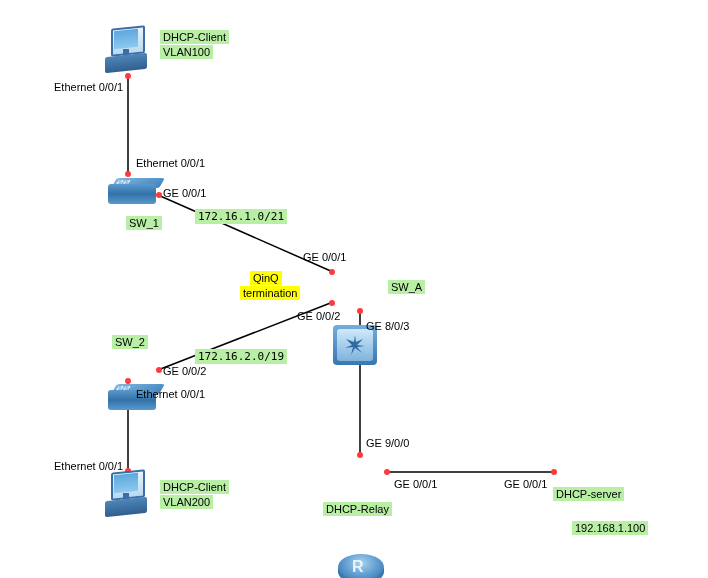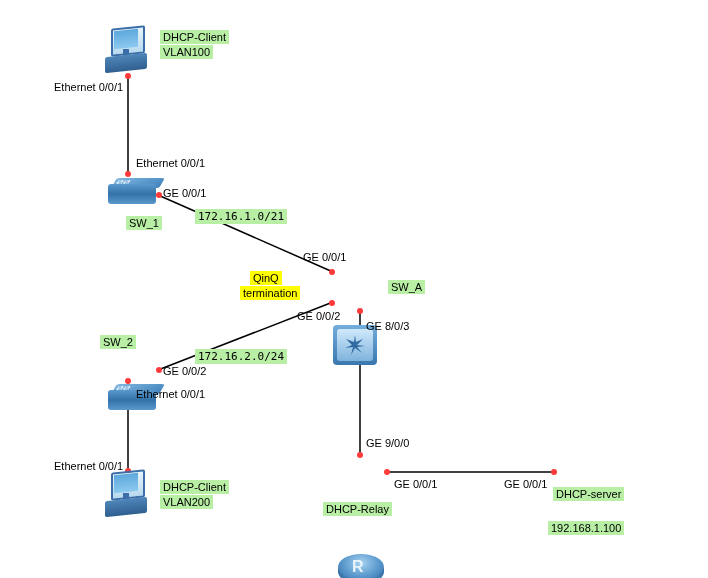--- a/index.html
+++ b/index.html
@@ -108,29 +108,29 @@
 
 <div class="node rt" style="left:338px;top:454px">
   <div class="side"></div>
       <div class="disc"></div>
       <div class="mark">R</div>
 </div>
 
 <div class="label green" style="left:160px;top:30px">DHCP-Client</div>
 <div class="label green" style="left:160px;top:45px">VLAN100</div>
 <div class="label green" style="left:126px;top:216px">SW_1</div>
-<div class="label green" style="left:100px;top:335px">SW_2</div>
+<div class="label green" style="left:112px;top:335px">SW_2</div>
 <div class="label green" style="left:388px;top:280px">SW_A</div>
 <div class="label green" style="left:160px;top:480px">DHCP-Client</div>
 <div class="label green" style="left:160px;top:495px">VLAN200</div>
 <div class="label green" style="left:323px;top:502px">DHCP-Relay</div>
 <div class="label green" style="left:553px;top:487px">DHCP-server</div>
-<div class="label green" style="left:548px;top:521px">192.168.1.100</div>
+<div class="label green" style="left:572px;top:521px">192.168.1.100</div>
 <div class="label green" style="left:195px;top:209px;font-family:monospace">172.16.1.0/21</div>
-<div class="label green" style="left:195px;top:349px;font-family:monospace">172.16.2.0/24</div>
+<div class="label green" style="left:195px;top:349px;font-family:monospace">172.16.2.0/19</div>
 
 <div class="label yellow" style="left:250px;top:271px">QinQ</div>
 <div class="label yellow" style="left:240px;top:286px">termination</div>
 
 <div class="label" style="left:54px;top:81px">Ethernet 0/0/1</div>
 <div class="label" style="left:136px;top:157px">Ethernet 0/0/1</div>
 <div class="label" style="left:163px;top:187px">GE 0/0/1</div>
 <div class="label" style="left:303px;top:251px">GE 0/0/1</div>
 <div class="label" style="left:297px;top:310px">GE 0/0/2</div>
 <div class="label" style="left:366px;top:320px">GE 8/0/3</div>

